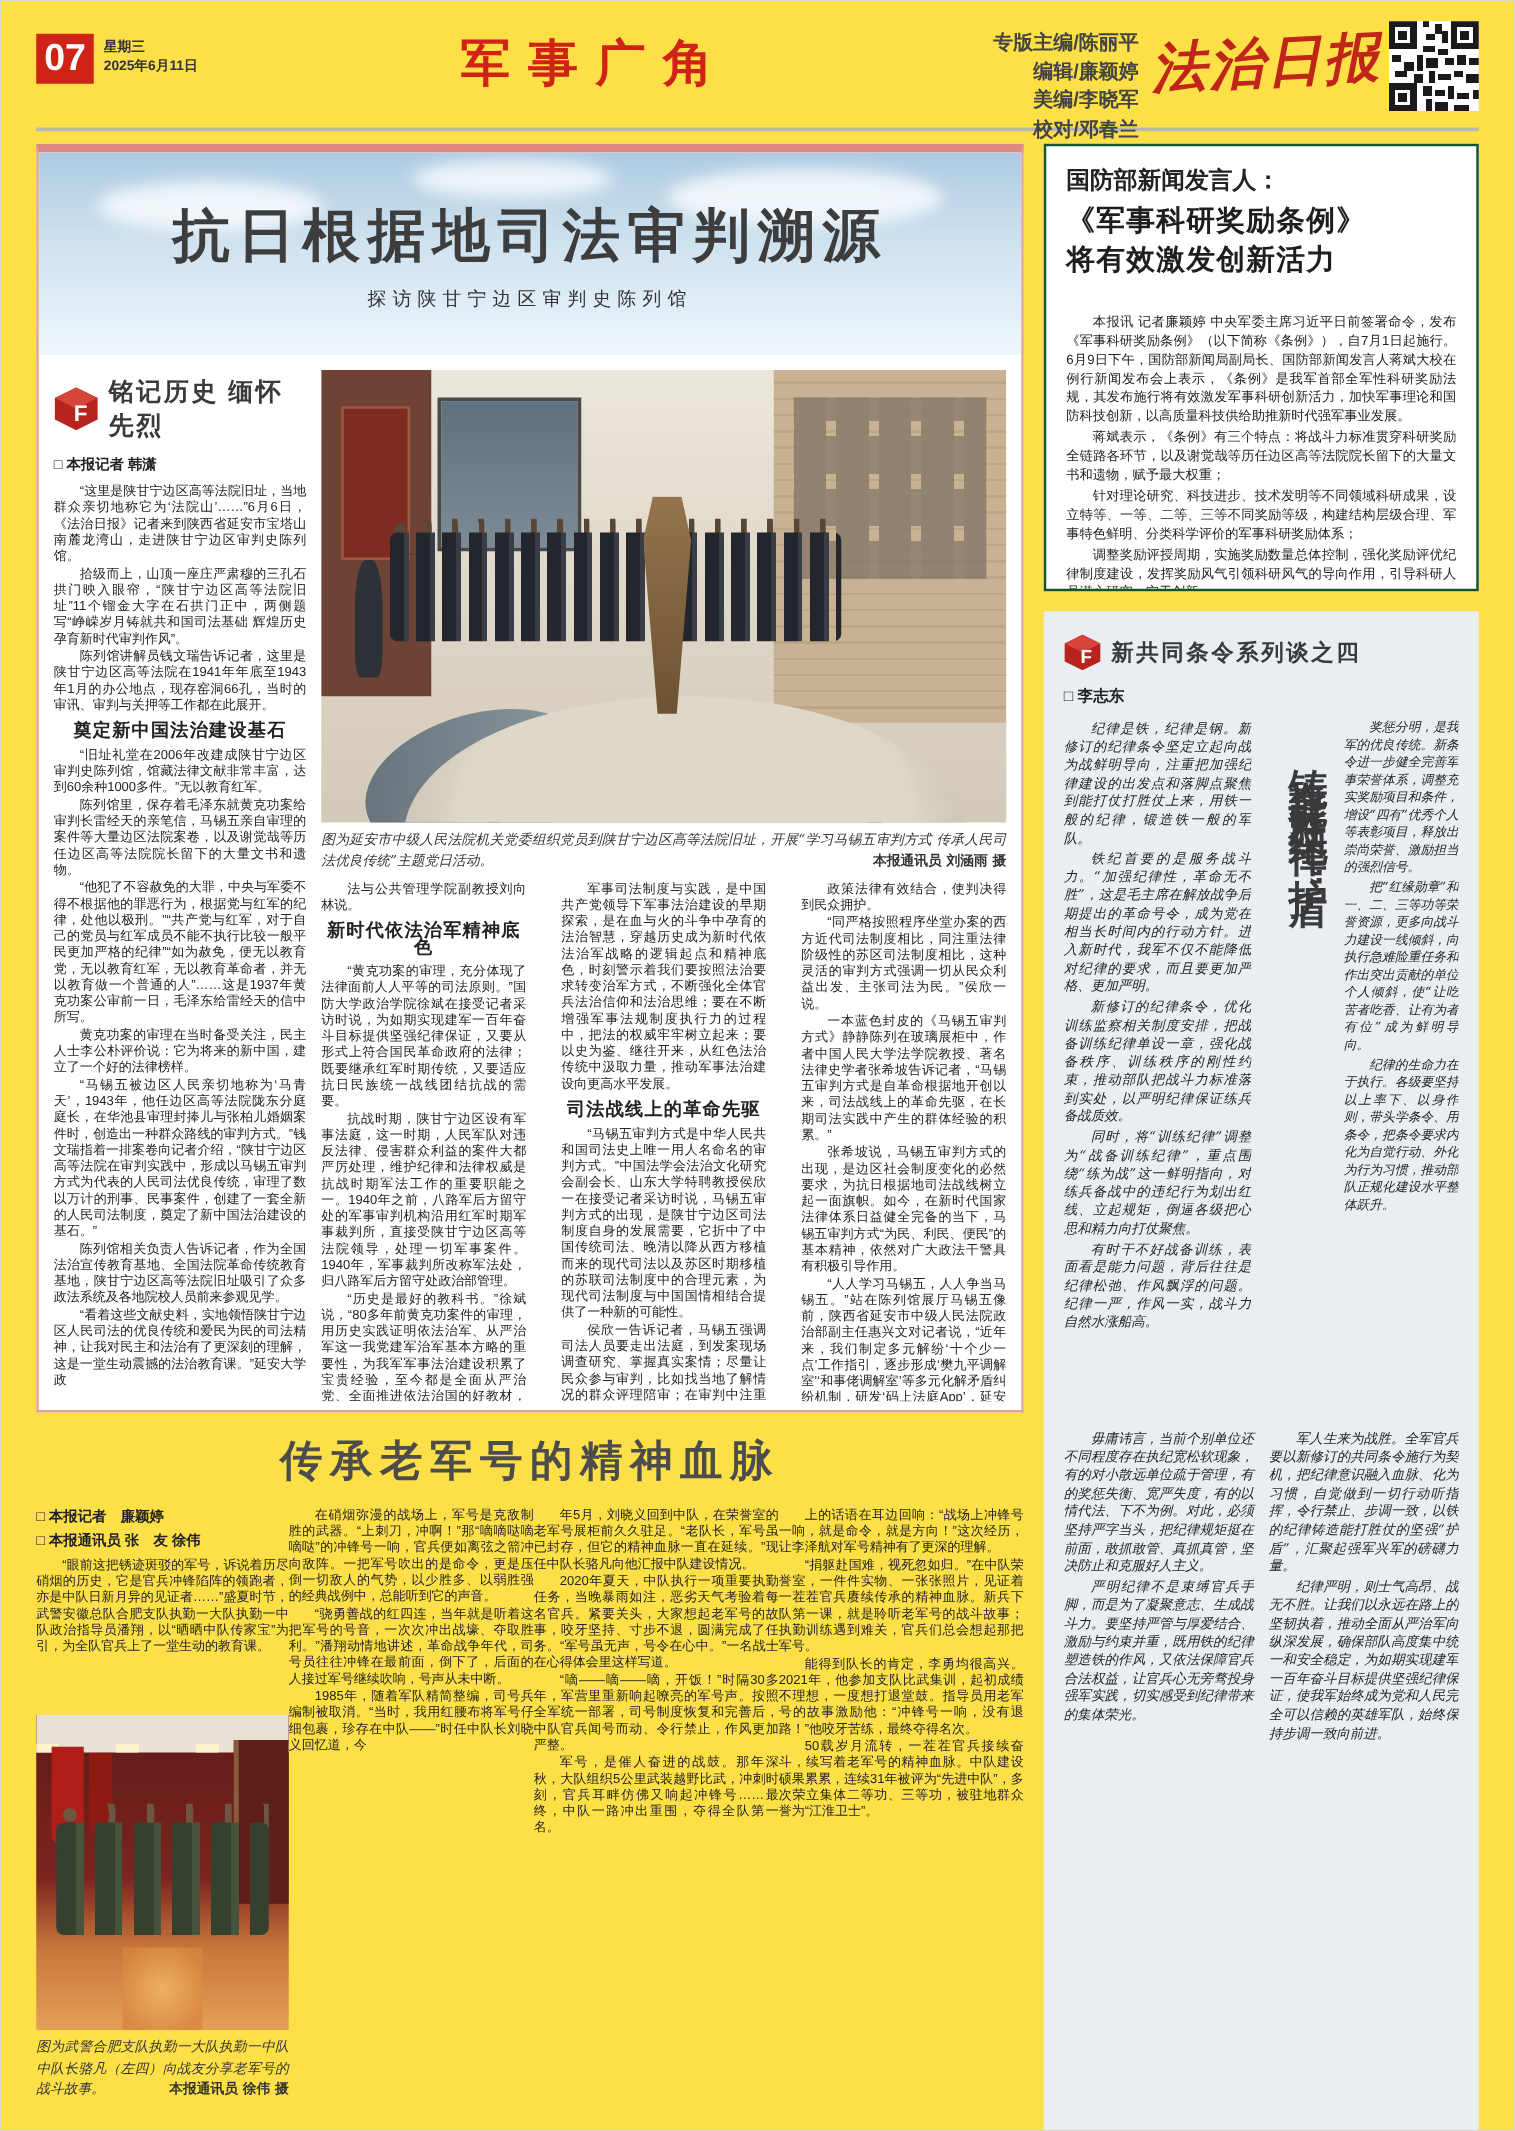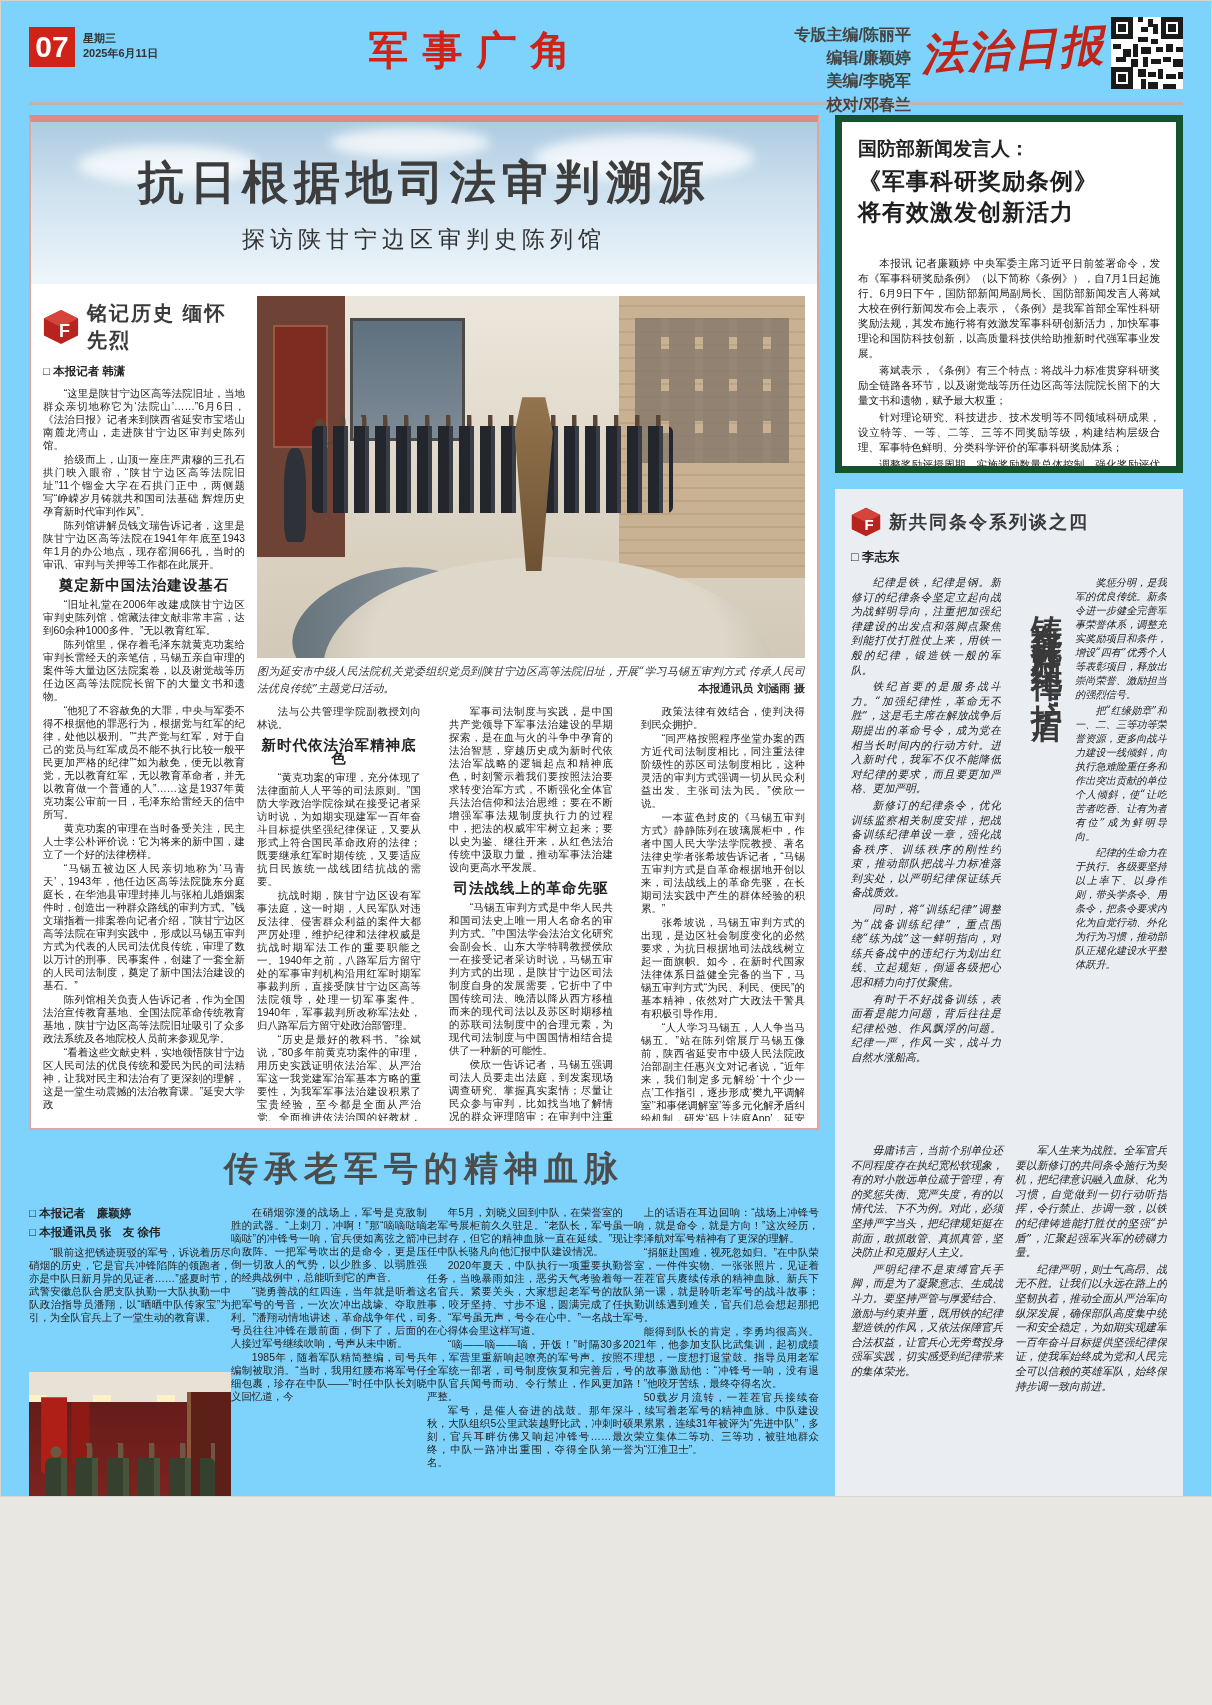--- a/index.html
+++ b/index.html
@@ -1,17 +1,17 @@
 <!DOCTYPE html>
 <html><head>
 <meta charset="utf-8">
 <style>
   html,body{margin:0;padding:0;background:#e9e7e2;}
   *{box-sizing:border-box;}
-  .sheet{position:relative;width:1212px;height:1497px;background:#7dd3fc;border:1px solid #d6d4cf;
+  .sheet{position:relative;width:1212px;height:1705px;background:#fde047;border:1px solid #d6d4cf;
          padding:8px 28px 12px;font-family:"Liberation Sans",sans-serif;color:#222;overflow:hidden;}
   
   .hdr{display:flex;align-items:flex-start;border-bottom:3px solid #b9b7b3;padding-bottom:10px;height:96px;}
   .pageno{background:#cf2317;color:#fff;font-weight:bold;font-size:30px;width:46px;height:40px;
           display:flex;align-items:center;justify-content:center;margin-top:18px;}
   .dateblk{font-size:11px;line-height:1.35;margin:22px 0 0 8px;color:#333;font-weight:bold;}
   .section-title{flex:1;text-align:center;color:#cf2317;font-size:40px;font-weight:900;letter-spacing:14px;margin-top:14px;}
   .credits{font-size:16px;color:#444;text-align:right;line-height:1.45;margin-top:14px;font-weight:bold;}
   .masthead{color:#c0251a;font-size:44px;font-weight:900;font-family:"DejaVu Serif",serif;
             font-style:italic;letter-spacing:2px;margin:12px 6px 0 10px;transform:rotate(-3deg);white-space:nowrap;}
@@ -19,21 +19,21 @@
   
   .cols{display:flex;gap:16px;margin-top:10px;}
   .left-region{width:790px;}
   .right-region{flex:1;}
   
   .main-box{border:2px solid #e2a49c;border-top:7px solid #dd8a82;height:1015px;overflow:hidden;background:#fff;}
   .sky{height:162px;position:relative;background:linear-gradient(180deg,#aecbe2 0%,#cfe2ef 45%,#eef6fb 100%);
        display:flex;flex-direction:column;align-items:center;justify-content:center;overflow:hidden;}
   .cloud{position:absolute;background:rgba(255,255,255,.75);border-radius:50%;filter:blur(6px);}
   .main-headline{font-size:46px;font-weight:800;color:#3d3d3d;letter-spacing:6px;z-index:2;}
-  .main-deck{font-size:23px;color:#333;letter-spacing:5px;margin-top:10px;z-index:2;}
+  .main-deck{font-size:15px;color:#333;letter-spacing:5px;margin-top:10px;z-index:2;}
   .main-body{display:grid;grid-template-columns:202px 1fr;gap:12px;padding:12px 12px 0;}
   .kicker-row{display:flex;align-items:center;gap:8px;margin:4px 0 10px;}
   .kicker-label{font-size:20px;font-weight:800;color:#3a3a3a;letter-spacing:2px;}
   .byline{font-size:11.5px;font-weight:bold;margin:2px 0 8px;}
   .colflow{font-size:10.4px;line-height:13px;text-align:justify;overflow:hidden;}
   .colflow p{margin:0 0 1px;text-indent:2em;}
   .colflow h4{margin:8px 0 6px;font-size:14.5px;text-align:center;letter-spacing:1px;color:#222;}
   .main-left{height:828px;}
   .photo-main{position:relative;height:362px;background:linear-gradient(180deg,#ece7dc 0%,#ddd5c6 55%,#d3c9b8 100%);overflow:hidden;}
   .caption{font-family:"DejaVu Serif",serif;font-style:italic;font-size:11px;line-height:1.5;color:#333;
@@ -43,21 +43,21 @@
   .threecols .colflow{flex:1;height:416px;}
   
   .bugle{margin-top:14px;}
   .bugle-headline{text-align:center;font-size:34px;font-weight:800;color:#4c4c4c;letter-spacing:6px;margin:16px 0 14px;}
   .bugle-cols{display:flex;}
   .bugle-cols .colflow{flex:1;height:448px;}
   .bugle-first{flex:0 0 202px;}
   .bylines div{font-size:11.5px;font-weight:bold;margin-bottom:4px;}
   .photo-2{position:relative;height:252px;margin-top:8px;background:linear-gradient(180deg,#5e1a18 0%,#7c2420 52%,#c8763a 74%,#e5a058 100%);overflow:hidden;}
   
-  .defense{border:7px solid #14532d;padding:14px 16px;height:358px;overflow:hidden;background:#fff;}
+  .defense{border:2px solid #14532d;padding:14px 16px;height:358px;overflow:hidden;background:#fff;}
   .defense-kicker{font-size:19px;font-weight:800;color:#222;margin-bottom:4px;}
   .defense-headline{font-size:23px;font-weight:800;color:#1e1e1e;line-height:1.35;letter-spacing:1px;}
   .defense-body{margin-top:28px;font-size:10.6px;line-height:15px;text-align:justify;}
   .defense-body p{margin:0 0 2px;text-indent:2em;}
   .essay{margin-top:16px;background:#eaeef3;padding:16px 16px 10px;height:1222px;overflow:hidden;}
   .essay .kicker-row{margin:2px 0 12px;}
   .essay .kicker-label{font-size:18px;font-weight:700;}
   .essay-author{font-size:12.5px;font-weight:bold;margin-bottom:10px;}
   .kai{font-family:"DejaVu Serif",serif;font-style:italic;}
   .essay-top{display:flex;gap:8px;height:556px;overflow:hidden;}

